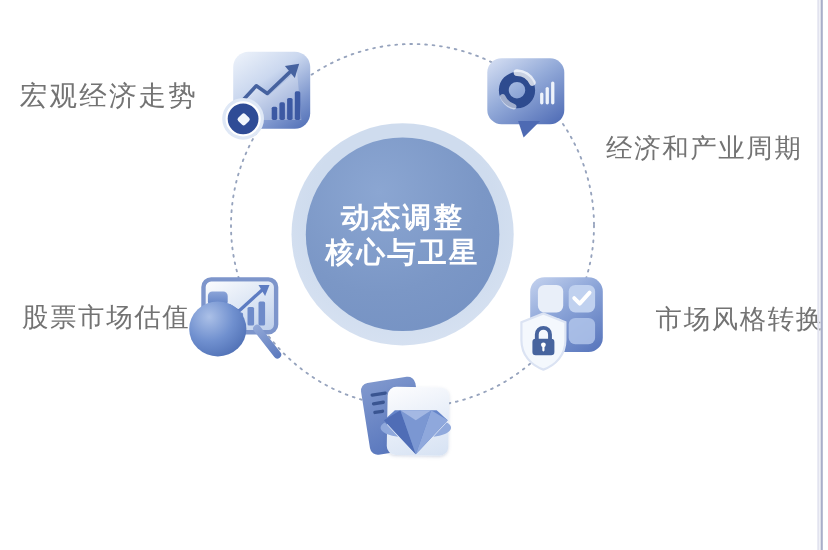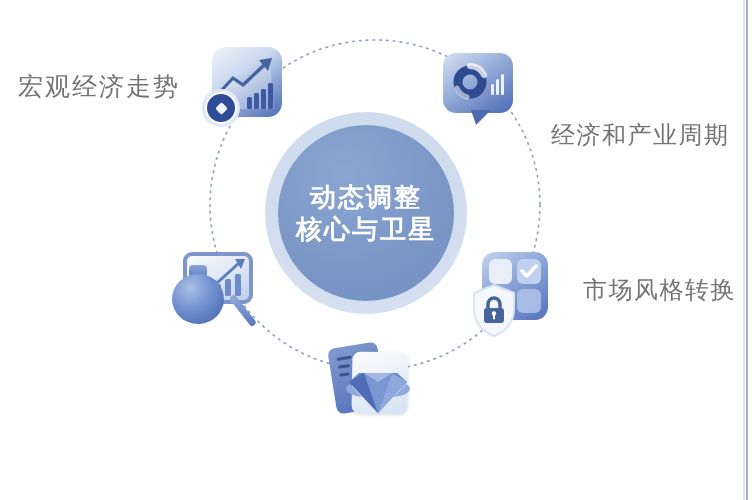--- a/index.html
+++ b/index.html
@@ -213,20 +213,21 @@
       <polygon points="38,47 67,16 52,7" fill="#8fa8dc"></polygon>
       <polygon points="38,47 24,7 52,7" fill="#7b97d2"></polygon>
       <polygon points="24,7 52,7 38,16" fill="#a4b8e3"></polygon>
     </svg>
   </div>
 
   <div class="abs node-label" style="left:18px;top:70px;font-size:25px;letter-spacing:2px;">宏观经济走势</div>
 
   <div class="abs node-label" style="left:551px;top:74px;margin-top:45px;">经济和产业周期</div>
 
-
-  <div class="abs node-label" style="left:583px;top:274px;">市场风格转换</div>
+  <div class="abs node-label" style="left:20px;top:272px;">股票市场估值</div>
+
+  <div class="abs node-label" style="left:596px;top:274px;">市场风格转换</div>
 
 
   <div class="abs edge-line-soft"></div>
   <div class="abs edge-line"></div>
 
 </div>
 
 </body></html>

